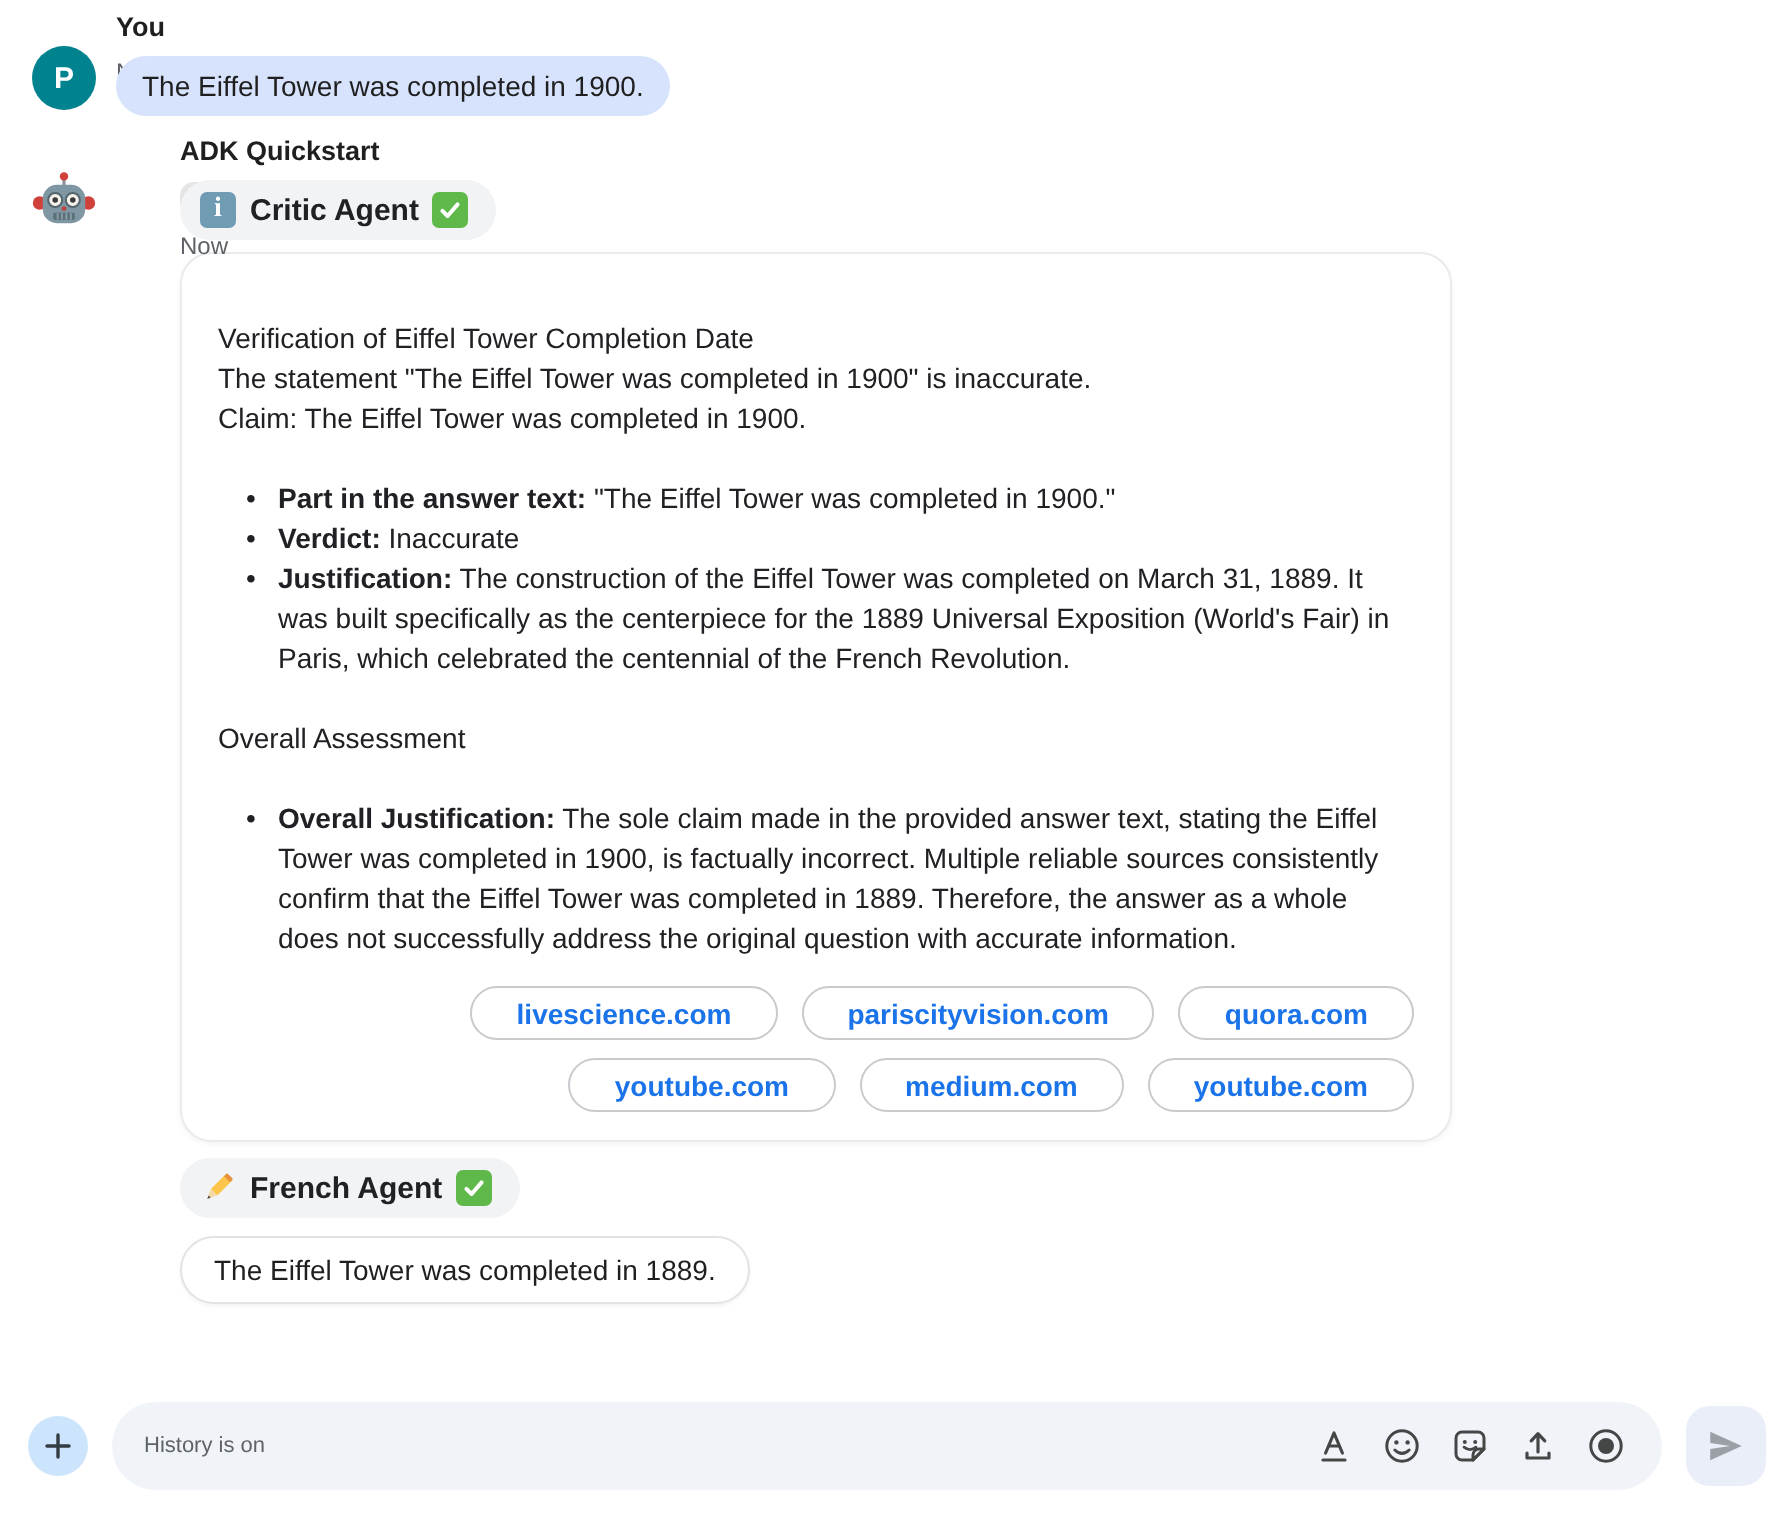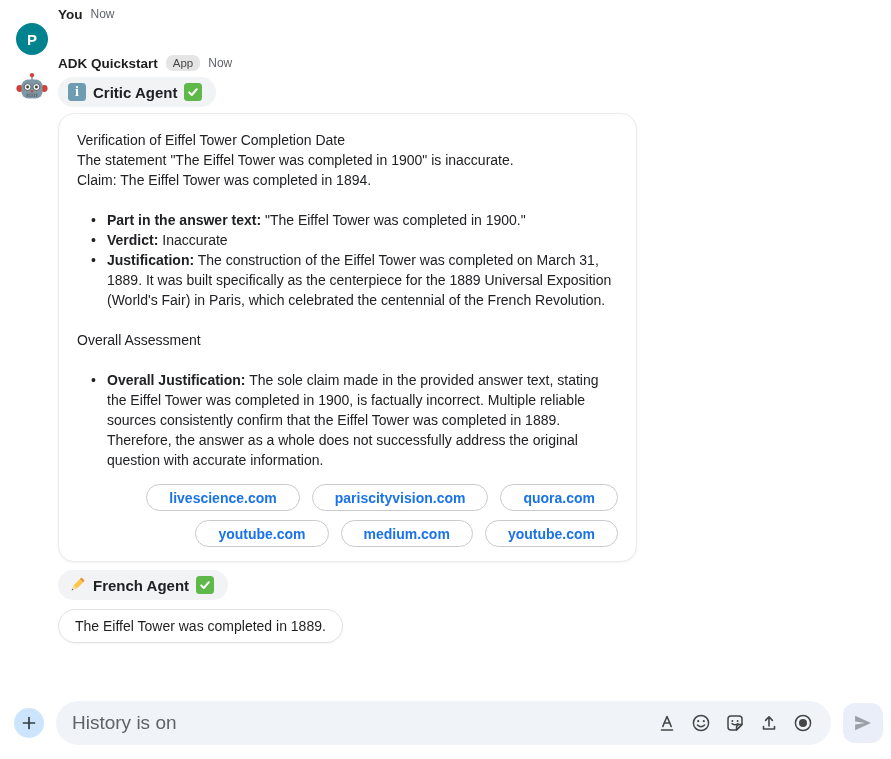--- a/index.html
+++ b/index.html
@@ -16,21 +16,21 @@
   .avatar-col { width:32px; margin-top:17px; flex:none; }
   .avatar {
     width:32px; height:32px; border-radius:50%;
     display:flex; align-items:center; justify-content:center;
     font-weight:bold; font-size:15px; color:#fff;
     background:var(--c-accent-teal,#00838f);
   }
   .robot-avatar { width:32px; height:32px; display:block; }
   .msg-col { margin-left:10px; flex:1; min-width:0; }
 
-  .meta { display:flex; align-items:center; gap:8px; height:16px; margin-bottom:6px; }
+  .meta { display:flex; align-items:flex-start; gap:8px; height:16px; margin-bottom:6px;flex-direction:column; }
   .sender { font-weight:bold; font-size:13.5px; color:#1f1f1f; }
   .time { font-size:12px; color:var(--c-text-secondary,#5f6368); }
   .badge {
     font-size:11.5px; color:#444746; background:#e5e5e5;
     border-radius:7px; padding:2px 7px; line-height:1.1;
   }
 
   .bubble {
     display:inline-block; max-width:640px;
     padding:7px 13px; border-radius:16px;
@@ -52,25 +52,25 @@
   .sq-icon {
     width:18px; height:18px; border-radius:3.5px; flex:none;
     display:flex; align-items:center; justify-content:center;
   }
   .info-sq { background:var(--c-info-blue,#6f9bb3); color:#fff;
     font-family:"Liberation Serif","DejaVu Serif",serif;
     font-size:14px; font-weight:bold; line-height:1; }
   .check-sq { background:var(--c-check-green,#5fb94a); }
 
   .card {
-    margin-top:6px; width:579px;
+    margin-top:6px; width:636px;
     background:#fff;
     border:1px solid #ebebeb; border-radius:16px;
     box-shadow:0 1px 3px rgba(0,0,0,.05);
-    padding:16px 18px 14px 18px;
+    padding:32px 18px 14px 18px;
     font-size:14px; line-height:20px; color:#202124;
   }
   .card .para { margin:0; }
   .gap { height:20px; }
   .ul { }
   .li { position:relative; padding-left:30px; }
   .li::before { content:"\2022"; position:absolute; left:14px; top:0; }
   .b { font-weight:bold; }
 
   .chips { display:flex; flex-wrap:wrap; gap:9px 12px; margin-top:14px;justify-content:flex-end; }
@@ -95,21 +95,21 @@
     background:var(--c-plus-bg,#cde5fc); border:none; cursor:pointer;
     display:flex; align-items:center; justify-content:center;
   }
   .input-pill {
     flex:1; height:44px; border-radius:22px;
     background:var(--c-composer-bg,#f0f4f9);
     display:flex; align-items:center; padding:0 18px 0 16px;
   }
   .input-pill input {
     flex:1; border:none; outline:none; background:transparent;
-    font-family:inherit; font-size:19px; color:#6d28d9;
+    font-family:inherit; font-size:11px; color:#6d28d9;
   }
   .input-pill input::placeholder { color:var(--c-text-secondary,#5f6368); opacity:1; }
   .pill-icons { display:flex; align-items:center; gap:14px; margin-left:10px; }
   .tool-btn { width:20px; height:20px; border:none; background:none; padding:0; cursor:pointer;
     display:flex; align-items:center; justify-content:center; }
   .tool-btn svg { display:block; }
   .send-btn {
     width:40px; height:40px; border-radius:12px; border:none; cursor:pointer;
     background:#e9eef8; display:flex; align-items:center; justify-content:center; flex:none;
   }
@@ -121,24 +121,25 @@
 
   <div class="msg-row">
     <div class="avatar-col">
       <div class="avatar">P</div>
     </div>
     <div class="msg-col">
       <div class="meta">
         <span class="sender">You</span>
         <span class="time">Now</span>
       </div>
+      <div class="bubble blue">The Eiffel Tower was completed in 1900.</div>
     </div>
   </div>
 
-  <div class="msg-row" style="margin-top:0;">
+  <div class="msg-row" style="margin-top:10px;gap:32px;">
     <div class="avatar-col">
       <svg class="robot-avatar" viewBox="0 0 32 32">
         <line x1="16" y1="4" x2="16" y2="8" stroke="#8b949a" stroke-width="1.6"></line>
         <circle cx="16" cy="3.2" r="2.1" fill="#d0413c"></circle>
         <circle cx="3.8" cy="16.5" r="3.4" fill="#d0413c"></circle>
         <circle cx="28.2" cy="16.5" r="3.4" fill="#d0413c"></circle>
         <rect x="5.4" y="7.4" width="21.2" height="19.2" rx="7" fill="#7f97a2"></rect>
         <circle cx="11.6" cy="15" r="3.5" fill="#f4f3ee" stroke="#55656e" stroke-width="1"></circle>
         <circle cx="20.4" cy="15" r="3.5" fill="#f4f3ee" stroke="#55656e" stroke-width="1"></circle>
         <circle cx="11.6" cy="15" r="1.4" fill="#3a3a3a"></circle>
@@ -166,21 +167,21 @@
           <svg width="12" height="12" viewBox="0 0 12 12">
             <polyline points="2.2,6.4 4.8,9 9.8,3.2" fill="none" stroke="#fff" stroke-width="2" stroke-linecap="round" stroke-linejoin="round"></polyline>
           </svg>
         </span>
       </div>
 
       
       <div class="card">
         <p class="para">Verification of Eiffel Tower Completion Date</p>
         <p class="para">The statement "The Eiffel Tower was completed in 1900" is inaccurate.</p>
-        <p class="para">Claim: The Eiffel Tower was completed in 1894.</p>
+        <p class="para">Claim: The Eiffel Tower was completed in 1900.</p>
         <div class="gap"></div>
         <div class="ul">
           <div class="li">
             <span class="b">Part in the answer text:</span>
             <span>"The Eiffel Tower was completed in 1900."</span>
           </div>
           <div class="li">
             <span class="b">Verdict:</span>
             <span>Inaccurate</span>
           </div>

